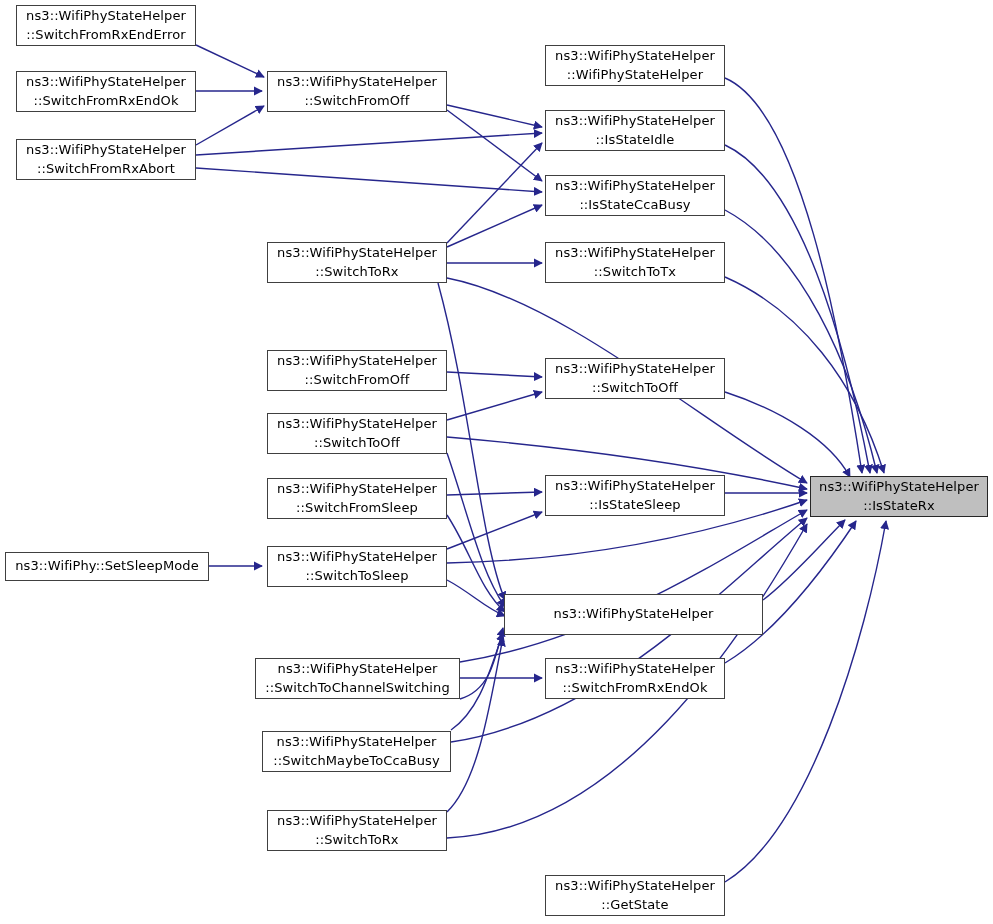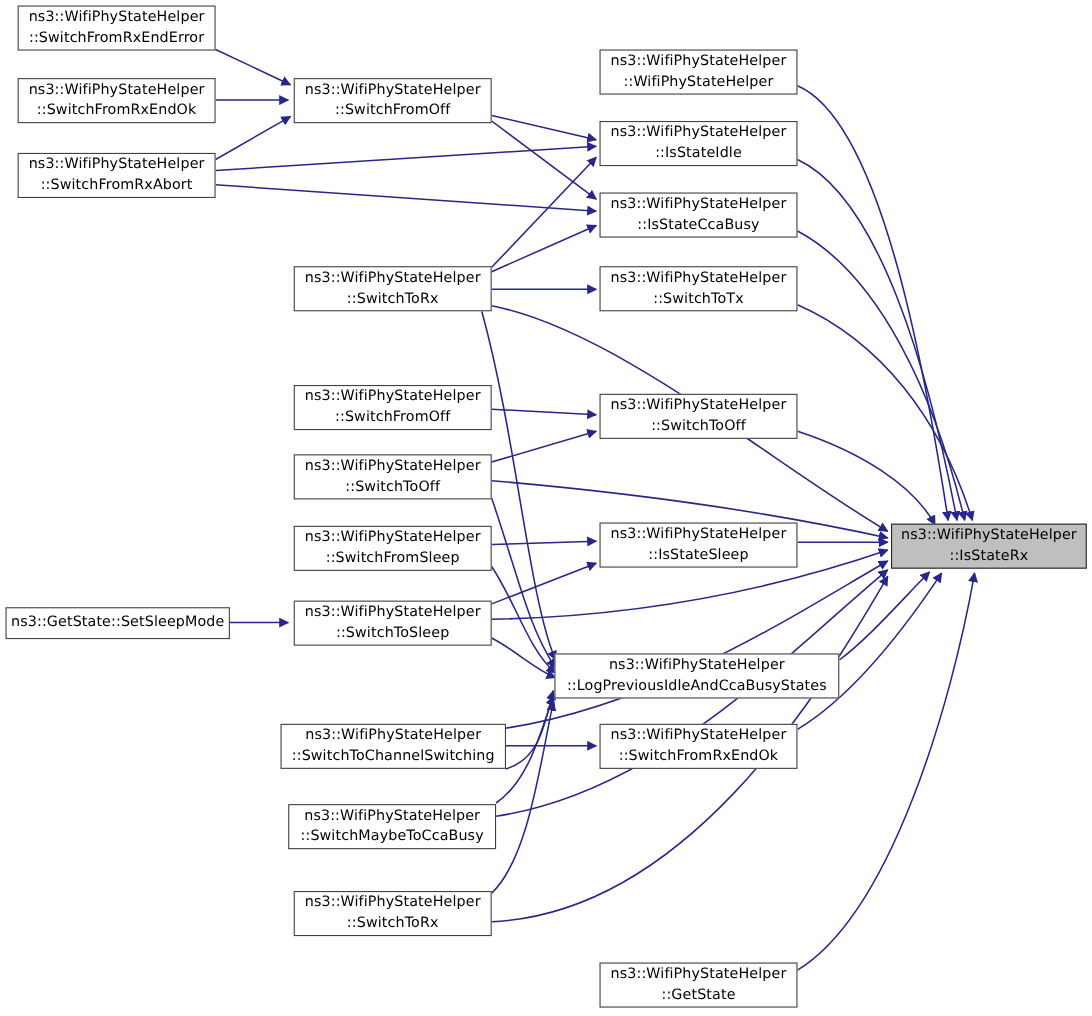--- a/index.html
+++ b/index.html
@@ -156,29 +156,28 @@
       </div>
       <div class="node" style="left: 545px; top: 475px; width: 180px; height: 41px;">
         <span class="ln">ns3::WifiPhyStateHelper</span>
         <span class="ln">::IsStateSleep</span>
       </div>
       <div class="node highlight" style="left: 810px; top: 476px; width: 178px; height: 41px;">
         <span class="ln">ns3::WifiPhyStateHelper</span>
         <span class="ln">::IsStateRx</span>
       </div>
       <div class="node" style="left: 5px; top: 552px; width: 204px; height: 29px;">
-        <span class="ln">ns3::GetState::SetSleepMode</span>
+        <span class="ln">ns3::WifiPhy::SetSleepMode</span>
       </div>
       <div class="node" style="left: 267px; top: 546px; width: 180px; height: 41px;">
         <span class="ln">ns3::WifiPhyStateHelper</span>
         <span class="ln">::SwitchToSleep</span>
       </div>
       <div class="node" style="left: 504px; top: 594px; width: 259px; height: 41px;">
         <span class="ln">ns3::WifiPhyStateHelper</span>
-        <span class="ln">::LogPreviousIdleAndCcaBusyStates</span>
       </div>
       <div class="node" style="left: 255px; top: 658px; width: 205px; height: 41px;">
         <span class="ln">ns3::WifiPhyStateHelper</span>
         <span class="ln">::SwitchToChannelSwitching</span>
       </div>
       <div class="node" style="left: 545px; top: 658px; width: 180px; height: 41px;">
         <span class="ln">ns3::WifiPhyStateHelper</span>
         <span class="ln">::SwitchFromRxEndOk</span>
       </div>
       <div class="node" style="left: 262px; top: 731px; width: 189px; height: 41px;">

